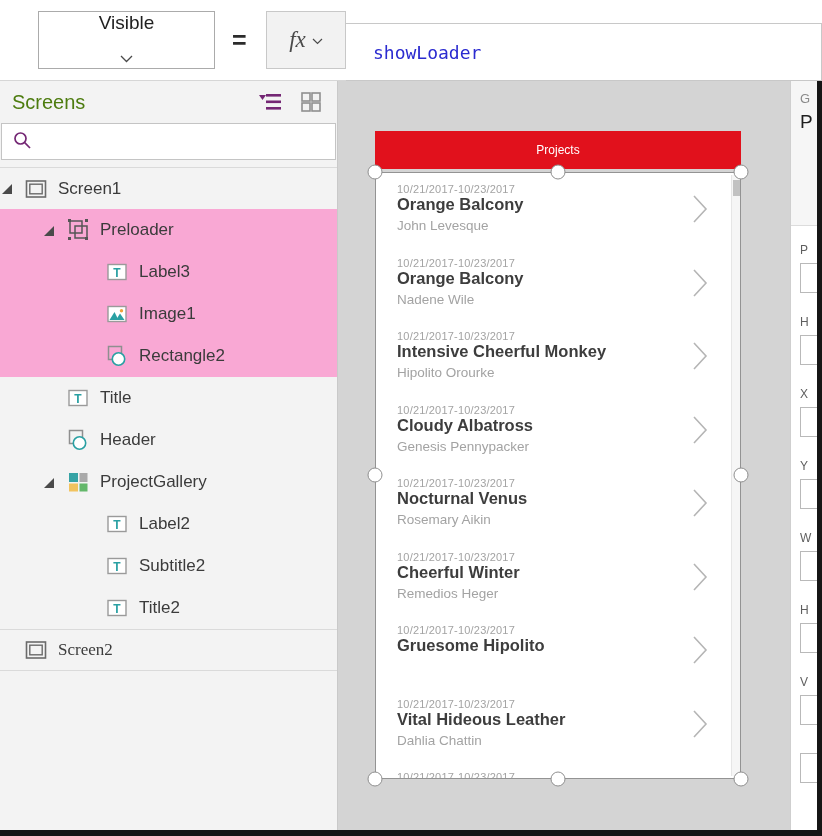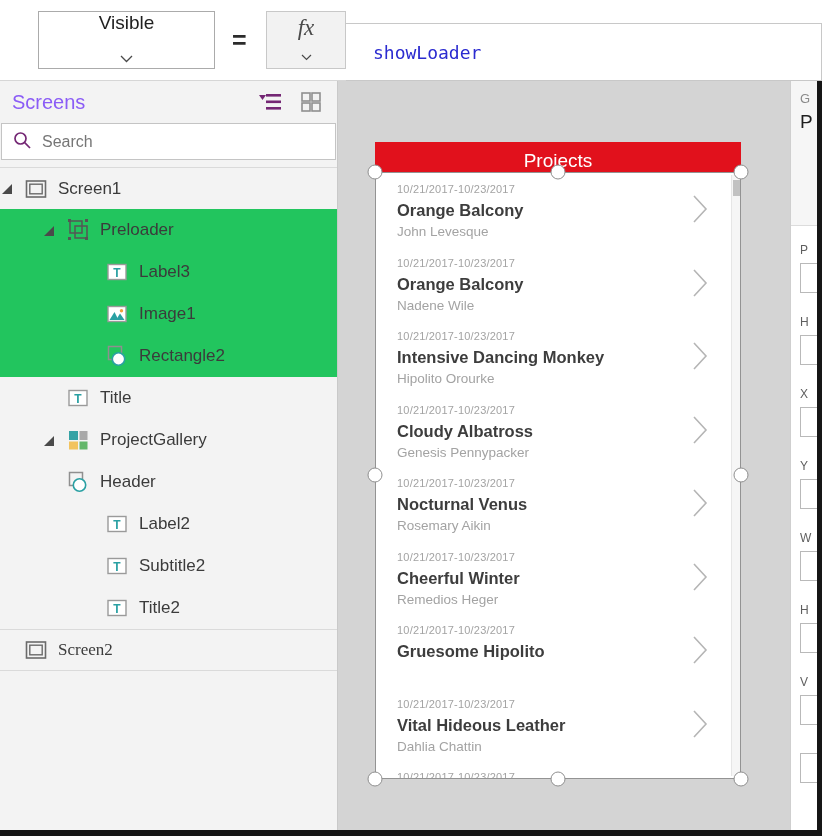--- a/index.html
+++ b/index.html
@@ -9,62 +9,62 @@
   .app { position:relative; width:822px; height:836px; background:#fff; }
 
   
   .topbar { position:relative; height:81px; background:#fff; border-bottom:1px solid #d6d6d6; }
   .prop-dd { position:absolute; left:38px; top:11px; width:177px; height:58px; background:#fff;
              border:1px solid #ababab; display:flex; align-items:center; justify-content:space-between;
              padding:0 16px; font-size:19px; color:#1f1f1f; cursor:pointer;flex-direction:column; }
   .equals { position:absolute; left:232px; top:26px; font-size:25px; font-weight:700; color:#2b2b2b; }
   .fx-box { position:absolute; left:266px; top:11px; width:80px; height:58px; background:#f2f2f2;
             border:1px solid #c8c8c8; display:flex; align-items:center; justify-content:center; gap:6px;
-            cursor:pointer;flex-direction:column; }
+            cursor:pointer; }
   .fx-glyph { font-family:"Liberation Serif", serif; font-style:italic; font-size:23px; color:#4a4a4a; }
   .formula-input { position:absolute; left:346px; top:11px; width:476px; height:58px; background:#fff;
             border:1px solid #c8c8c8; border-left:none; display:flex; align-items:center; padding-left:27px;
             font-family:"DejaVu Sans Mono", monospace; font-size:18px; color:#2b2bd0;margin-top:12px; }
 
   
   .main { display:flex; height:749px; }
 
   
   .left-panel { width:338px; background:#f3f3f3; border-right:1px solid #c9c9c9; position:relative; }
   .panel-header { height:42px; display:flex; align-items:center; justify-content:space-between; padding:0 14px 0 12px; }
-  .panel-title { font-size:20px; color:#8b5cf6; }
+  .panel-title { font-size:20px; color:#4d7c0f; }
   .panel-header-icons { display:flex; align-items:center; gap:16px; }
   .icon-btn { cursor:pointer; display:flex; }
   .search-box { height:37px; margin:0 1px; background:#fff; border:1px solid #c4c4c4;
                 display:flex; align-items:center; padding:0 10px; gap:10px; }
   .search-box input { border:none; outline:none; font-size:16px; color:#444; width:260px;
                 background:transparent; font-family:"Liberation Sans", sans-serif; }
   .search-box input::placeholder { color:#767676; }
 
   .tree { margin-top:7px; }
   .tree-row { height:42px; display:flex; align-items:center; font-size:17px; color:#3b3b3b; cursor:pointer; }
-  .tree-row.selected { background:#22c55e; }
+  .tree-row.selected { background:#f9a8d4; }
   .tree-row.b-top { border-top:1px solid #dadada; }
   .tree-row.b-bottom { border-bottom:1px solid #dadada;font-family:Liberation Serif, serif; }
   .lvl1 { }
   .lvl2 { padding-left:42px; }
   .lvl3 { padding-left:105px; }
   .caret { width:14px; height:15px; margin-right:10px; flex:0 0 14px; }
   .caret.none { visibility:hidden; }
   .t-icon { width:24px; height:24px; margin-right:10px; flex:0 0 24px; }
 
   
   .canvas { width:452px; background:#d4d4d4; position:relative; overflow:hidden; }
-  .app-header { position:absolute; left:37px; top:61px; width:366px; height:38px; background:#e1111c;
-                color:#fff; font-size:19px; display:flex; align-items:center; justify-content:center; }
+  .app-header { position:absolute; left:37px; top:50px; width:366px; height:38px; background:#e1111c;
+                color:#fff; font-size:12px; display:flex; align-items:center; justify-content:center; }
   .gallery { position:absolute; left:37px; top:91px; width:366px; height:607px; background:#fff;
              border:1px solid #939393; overflow:hidden; }
   .g-row { position:relative; height:73.5px; padding:10px 56px 0 21px; }
   .g-date { font-size:11px; color:#a3a3a3; letter-spacing:.2px; }
-  .g-title { font-size:16.5px; font-weight:700; color:#3d3d3d; margin-top:6px; }
+  .g-title { font-size:16.5px; font-weight:700; color:#3d3d3d; margin-top:0; }
   .g-sub { font-size:13.5px; color:#a3a3a3; margin-top:4px; }
   .g-chevron { position:absolute; right:32px; top:21px; }
   .g-scrollbar { position:absolute; right:0; top:2px; width:9px; height:601px; background:#f6f6f6;
                  border-left:1px solid #e6e6e6; }
   .g-thumb { position:absolute; left:1px; top:5px; width:7px; height:16px; background:#c2c2c2; }
   .handle { position:absolute; width:15px; height:15px; border-radius:50%; background:#fff;
             border:1.5px solid #8f8f8f; transform:translate(-50%,-50%); z-index:5; cursor:grab; }
 
   
   .right-panel { width:32px; background:#fff; border-left:1px solid #cfcfcf; position:relative; overflow:hidden; }
@@ -134,21 +134,20 @@
         </span>
       </div>
 
       <div class="search-box">
         <span>
           <svg width="20" height="20" viewBox="0 0 20 20">
             <circle cx="8.5" cy="8.5" r="5.5" fill="none" stroke="#742774" stroke-width="1.7"></circle>
             <line x1="12.7" y1="12.7" x2="18" y2="18" stroke="#742774" stroke-width="1.7"></line>
           </svg>
         </span>
-        <input type="text" placeholder="Search" style="">
       </div>
 
       <div class="tree">
 
         <div class="tree-row lvl1 b-top">
           <span class="caret">
             <svg width="14" height="15" viewBox="0 0 14 15">
                 <polygon points="12,3 12,13 2,13" fill="#4a4a4a"></polygon>
               </svg></span>
           <span class="t-icon">
@@ -209,44 +208,44 @@
           <span class="caret none"></span>
           <span class="t-icon">
             <svg width="24" height="24" viewBox="0 0 24 24">
               <rect x="3" y="4.5" width="18" height="15" fill="#fff" stroke="#9a9a9a" stroke-width="1.4"></rect>
               <text x="12" y="16.5" font-size="12" font-weight="bold" fill="#2aa0a3" text-anchor="middle" font-family="Liberation Sans, sans-serif">T</text>
             </svg></span>
           <span>Title</span>
         </div>
 
         <div class="tree-row lvl2">
+          <span class="caret none"></span>
+          <span class="t-icon">
+            <svg width="24" height="24" viewBox="0 0 24 24">
+              <rect x="3.5" y="2.5" width="13" height="13" fill="none" stroke="#8f8f8f" stroke-width="1.5"></rect>
+              <circle cx="13.5" cy="15" r="6.2" fill="#fff" stroke="#2aa0a3" stroke-width="1.6"></circle>
+            </svg></span>
+          <span>Header</span>
+        </div>
+
+        <div class="tree-row lvl2">
           <span class="caret">
             <svg width="14" height="15" viewBox="0 0 14 15">
                 <polygon points="12,3 12,13 2,13" fill="#4a4a4a"></polygon>
               </svg></span>
           <span class="t-icon">
             <svg width="24" height="24" viewBox="0 0 24 24">
               <rect x="3" y="3" width="9" height="9" fill="#36a3a5"></rect>
               <rect x="13.5" y="3" width="8" height="9" fill="#a9a9a9"></rect>
               <rect x="3" y="13.5" width="9" height="8" fill="#f2c35f"></rect>
               <rect x="13.5" y="13.5" width="8" height="8" fill="#63b76a"></rect>
             </svg></span>
           <span>ProjectGallery</span>
         </div>
 
-        <div class="tree-row lvl2">
-          <span class="caret none"></span>
-          <span class="t-icon">
-            <svg width="24" height="24" viewBox="0 0 24 24">
-              <rect x="3.5" y="2.5" width="13" height="13" fill="none" stroke="#8f8f8f" stroke-width="1.5"></rect>
-              <circle cx="13.5" cy="15" r="6.2" fill="#fff" stroke="#2aa0a3" stroke-width="1.6"></circle>
-            </svg></span>
-          <span>Header</span>
-        </div>
-
         <div class="tree-row lvl3">
           <span class="t-icon">
             <svg width="24" height="24" viewBox="0 0 24 24">
               <rect x="3" y="4.5" width="18" height="15" fill="#fff" stroke="#9a9a9a" stroke-width="1.4"></rect>
               <text x="12" y="16.5" font-size="12" font-weight="bold" fill="#2aa0a3" text-anchor="middle" font-family="Liberation Sans, sans-serif">T</text>
             </svg></span>
           <span>Label2</span>
         </div>
 
 
@@ -302,21 +301,21 @@
           <div class="g-date">10/21/2017-10/23/2017</div>
           <div class="g-title">Orange Balcony</div>
           <div class="g-sub">Nadene Wile</div>
           <span class="g-chevron">
             <svg width="16" height="30" viewBox="0 0 16 30">
                 <polyline points="2,2 14,15 2,28" fill="none" stroke="#b5b5b5" stroke-width="1.6"></polyline>
               </svg></span>
         </div>
         <div class="g-row">
           <div class="g-date">10/21/2017-10/23/2017</div>
-          <div class="g-title">Intensive Dancing Monkey</div>
+          <div class="g-title">Intensive Cheerful Monkey</div>
           <div class="g-sub">Hipolito Orourke</div>
           <span class="g-chevron">
             <svg width="16" height="30" viewBox="0 0 16 30">
                 <polyline points="2,2 14,15 2,28" fill="none" stroke="#b5b5b5" stroke-width="1.6"></polyline>
               </svg></span>
         </div>
         <div class="g-row">
           <div class="g-date">10/21/2017-10/23/2017</div>
           <div class="g-title">Cloudy Albatross</div>
           <div class="g-sub">Genesis Pennypacker</div>

